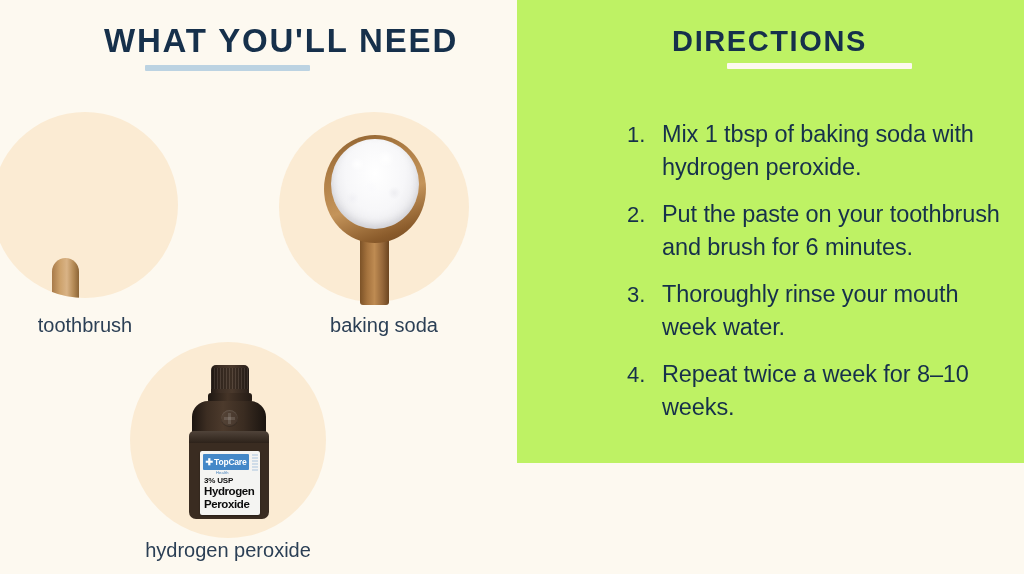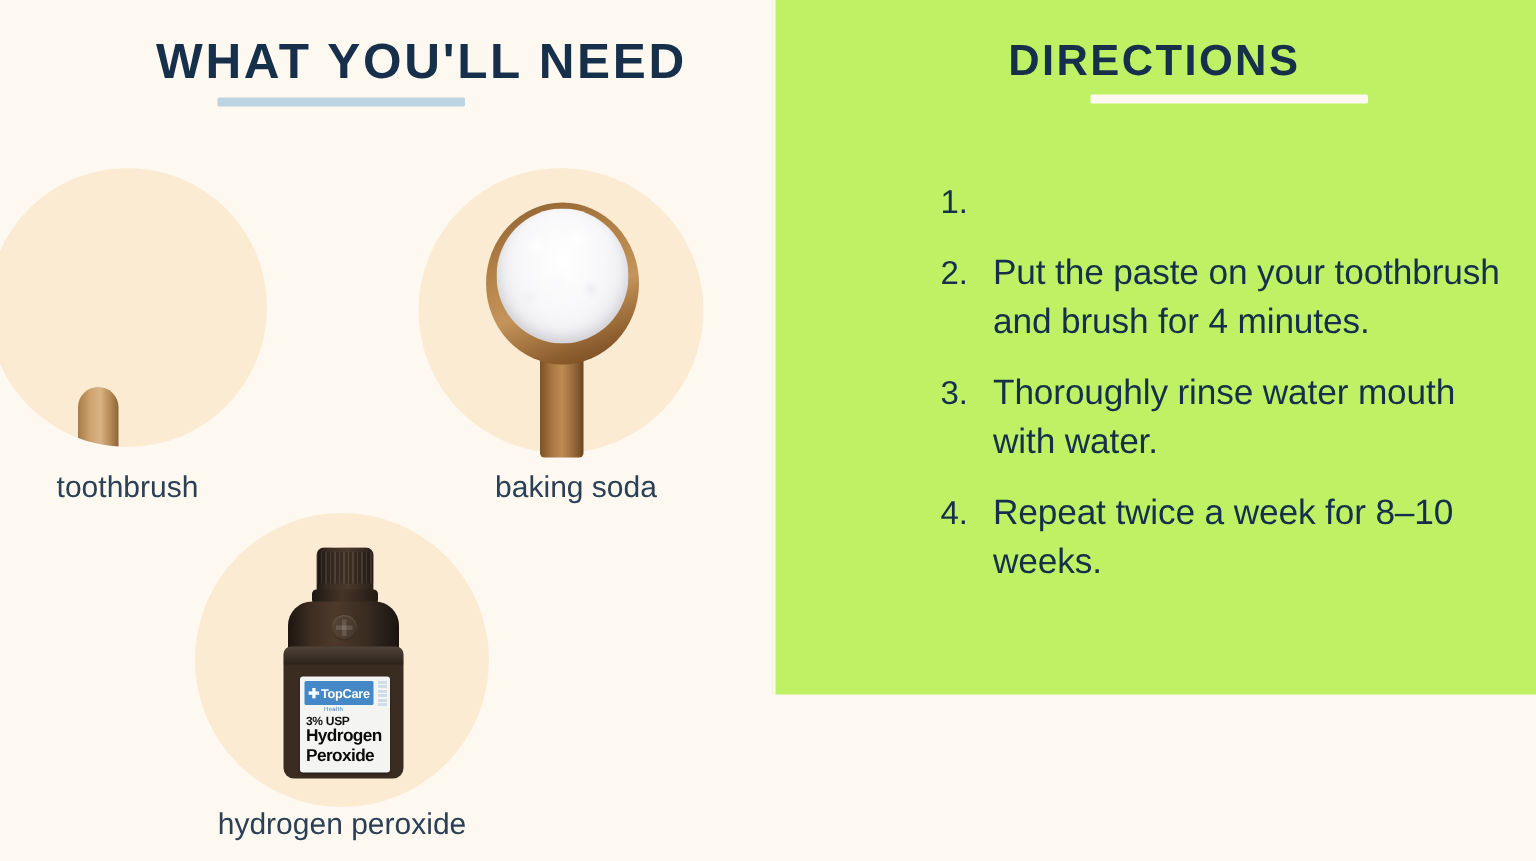--- a/index.html
+++ b/index.html
@@ -512,28 +512,29 @@
   <div class="divider"></div>
 
   <div class="right-panel">
     <div class="panel-heading right-heading">DIRECTIONS</div>
     <div class="rule rule-right"></div>
   </div>
 
   <ol class="directions">
     <li class="direction-item">
       <span class="dir-num">1.</span>
+      <span class="dir-text">Mix 1 tbsp of baking soda with hydrogen peroxide.</span>
     </li>
     <li class="direction-item">
       <span class="dir-num">2.</span>
-      <span class="dir-text">Put the paste on your toothbrush and brush for 4 minutes.</span>
+      <span class="dir-text">Put the paste on your toothbrush and brush for 6 minutes.</span>
     </li>
     <li class="direction-item">
       <span class="dir-num">3.</span>
-      <span class="dir-text">Thoroughly rinse water mouth with water.</span>
+      <span class="dir-text">Thoroughly rinse your mouth week water.</span>
     </li>
     <li class="direction-item">
       <span class="dir-num">4.</span>
       <span class="dir-text">Repeat twice a week for 8–10 weeks.</span>
     </li>
   </ol>
 
 </div>
 
 </body></html>

